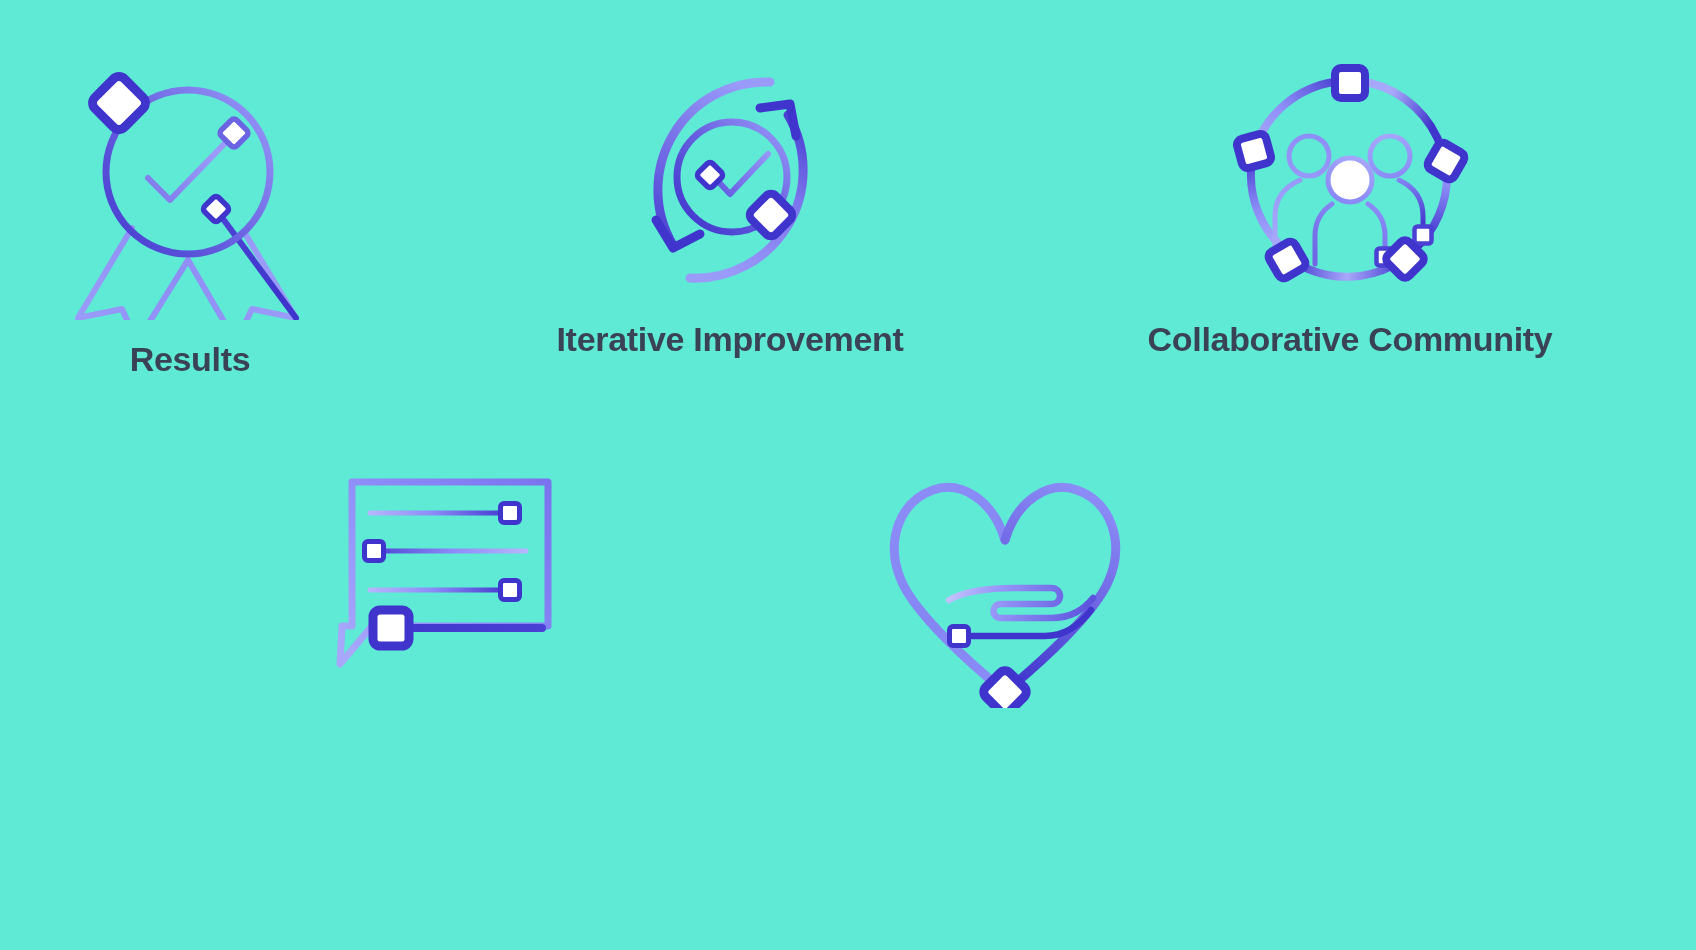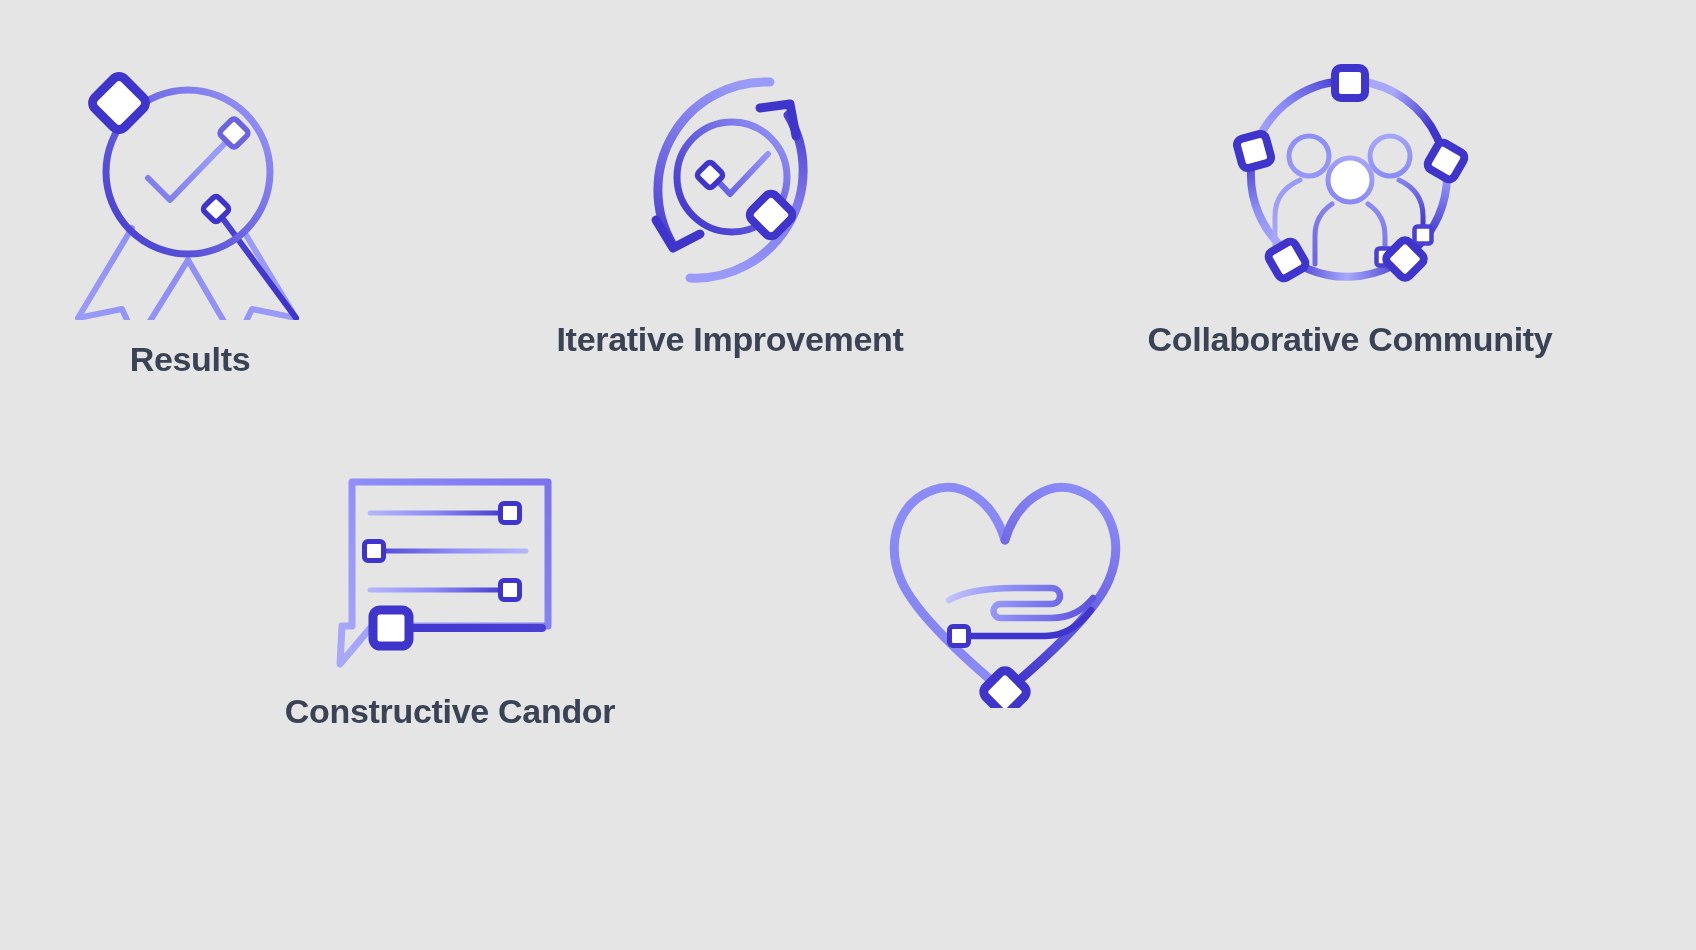--- a/index.html
+++ b/index.html
@@ -10,21 +10,21 @@
   body {
     width: 1696px;
     height: 950px;
     font-family: "Liberation Sans", sans-serif;
     overflow: hidden;
   }
   .values-grid {
     position: relative;
     width: 1696px;
     height: 950px;
-    background: #e5e5e5;
+    background: #5eead4;
   }
   .value-card {
     position: absolute;
     display: flex;
     flex-direction: column;
     align-items: center;
     justify-content: flex-start;
   }
   .value-icon {
     display: block;
@@ -269,21 +269,20 @@
         <line x1="52" y1="83" x2="196" y2="83" stroke="url(#sg-l2)" stroke-width="5" stroke-linecap="round"></line>
         <rect x="34.5" y="73.5" width="19" height="19" rx="3.5" stroke="#3f35cc" stroke-width="5" fill="#ffffff"></rect>
 
         <line x1="40" y1="122" x2="172" y2="122" stroke="url(#sg-l3)" stroke-width="5" stroke-linecap="round"></line>
         <rect x="170.5" y="112.5" width="19" height="19" rx="3.5" stroke="#3f35cc" stroke-width="5" fill="#ffffff"></rect>
 
         <line x1="62" y1="160" x2="212" y2="160" stroke="url(#sg-l4)" stroke-width="8" stroke-linecap="round"></line>
         <rect x="43" y="142" width="36" height="36" rx="7" stroke="#3f35cc" stroke-width="9" fill="#ffffff"></rect>
       </svg>
     </div>
-    <div class="value-label">Constructive Candor</div>
   </div>
 
   <div class="value-card" id="card-empathy">
     <div class="value-icon">
       <svg width="260" height="240" viewBox="0 0 260 240" fill="none" xmlns="http://www.w3.org/2000/svg">
         <defs>
           <linearGradient id="hg-left" x1="28" y1="30" x2="130" y2="215" gradientUnits="userSpaceOnUse">
             <stop offset="0" stop-color="#8c8cf7"></stop>
             <stop offset="0.6" stop-color="#8585f4"></stop>
             <stop offset="1" stop-color="#8c8cf7"></stop>

